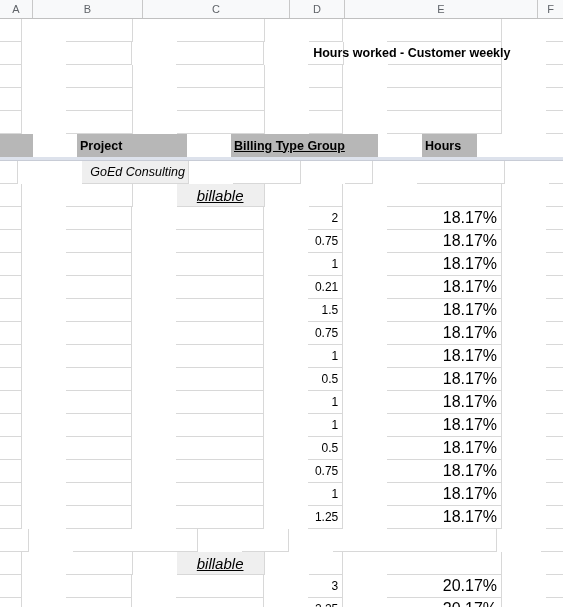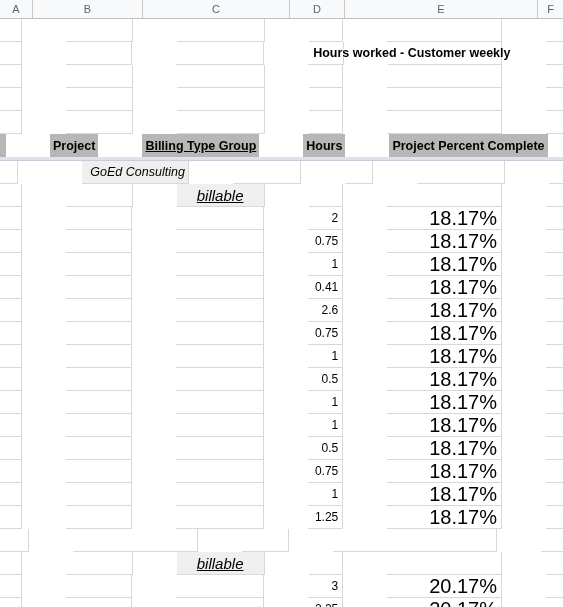--- a/index.html
+++ b/index.html
@@ -87,21 +87,21 @@
   .cell.title-cell {
     font-weight: bold;
     font-size: 12.5px;
     overflow: visible;
     position: relative;
     z-index: 3;
     padding-left: 5px;
   }
   .cell.title-cell span { position: absolute; left: 5px; white-space: nowrap; }
 
-  .pct { font-size: 20px; padding-right: 4px; }
+  .pct { font-size: 16px; padding-right: 4px; }
   .hrs { font-size: 12px; padding-right: 4px; }
 </style>
 </head>
 <body>
 
 <div id="sheet">
 
   <div class="colhead-row">
     <div class="colhead c-a">A</div>
     <div class="colhead c-b">B</div>
@@ -154,21 +154,20 @@
     <div class="cell c-d"></div>
     <div class="cell c-e"></div>
     <div class="cell c-f"></div>
   </div>
 
   <div class="row header-band">
     <div class="cell c-a"></div>
     <div class="cell c-b">Project</div>
     <div class="cell c-c">Billing Type Group</div>
     <div class="cell c-d">Hours</div>
-    <div class="cell c-e">Project Percent Complete</div>
     <div class="cell c-f"></div>
   </div>
 
   <div class="row r-divider"></div>
 
   <div id="body-rows">
       <div class="row">
         <div class="cell c-a"></div>
         <div class="cell c-b group-label">GoEd Consulting</div>
         <div class="cell c-c"></div>
@@ -205,29 +204,29 @@
         <div class="cell c-b"></div>
         <div class="cell c-c"></div>
         <div class="cell c-d right hrs">1</div>
         <div class="cell c-e right pct">18.17%</div>
         <div class="cell c-f"></div>
       </div>
       <div class="row">
         <div class="cell c-a"></div>
         <div class="cell c-b"></div>
         <div class="cell c-c"></div>
-        <div class="cell c-d right hrs">0.41</div>
-        <div class="cell c-e right pct">18.17%</div>
-        <div class="cell c-f"></div>
-      </div>
-      <div class="row">
-        <div class="cell c-a"></div>
-        <div class="cell c-b"></div>
-        <div class="cell c-c"></div>
-        <div class="cell c-d right hrs">2.6</div>
+        <div class="cell c-d right hrs">0.21</div>
+        <div class="cell c-e right pct">18.17%</div>
+        <div class="cell c-f"></div>
+      </div>
+      <div class="row">
+        <div class="cell c-a"></div>
+        <div class="cell c-b"></div>
+        <div class="cell c-c"></div>
+        <div class="cell c-d right hrs">1.5</div>
         <div class="cell c-e right pct">18.17%</div>
         <div class="cell c-f"></div>
       </div>
       <div class="row">
         <div class="cell c-a"></div>
         <div class="cell c-b"></div>
         <div class="cell c-c"></div>
         <div class="cell c-d right hrs">0.75</div>
         <div class="cell c-e right pct">18.17%</div>
         <div class="cell c-f"></div>

